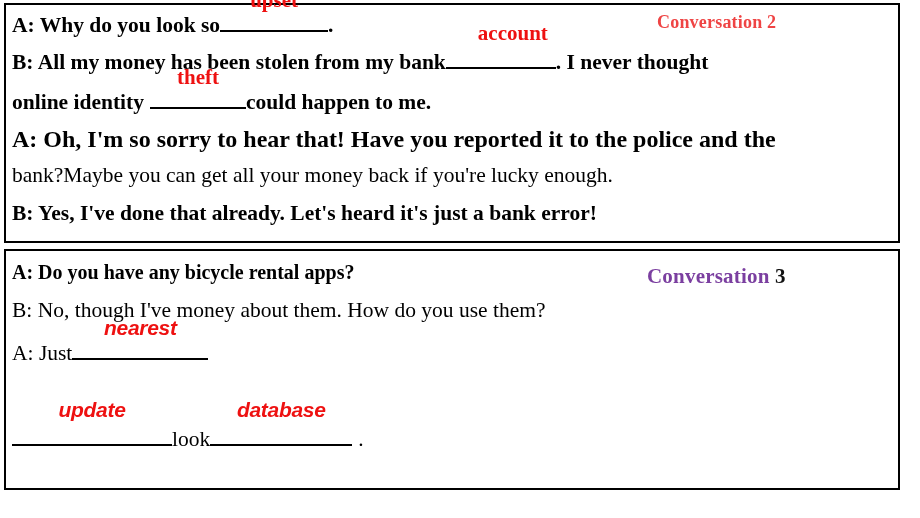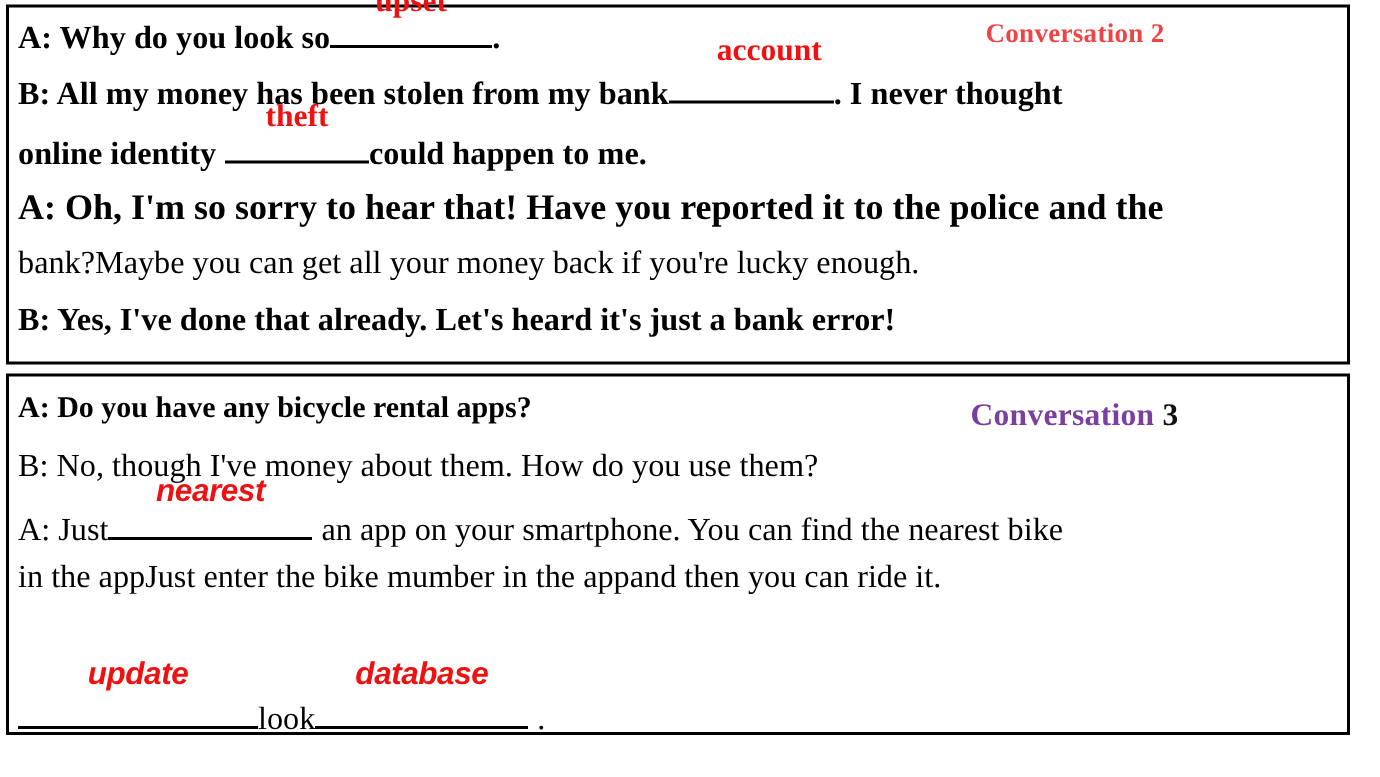--- a/index.html
+++ b/index.html
@@ -110,21 +110,21 @@
   #b1-l4 { left: 12px; top: 127px; }
   #b1-l5 { left: 12px; top: 165px; }
   #b1-l6 { left: 12px; top: 203px; }
 
   
   #b2-l1 { left: 12px; top: 262px; }
   #b2-l2 { left: 12px; top: 300px; }
   #b2-l3 { left: 12px; top: 338px; }
   #b2-l4 { left: 12px; top: 374px; }
   #b2-l5 { left: 12px; top: 412px; }
-  #b2-l6 { left: 12px; top: 464px; }
+  #b2-l6 { left: 12px; top: 424px; }
 
   
   .bl-upset    { width: 108px; height: 20px; }
   .bl-account  { width: 110px; height: 20px; }
   .bl-theft    { width: 96px;  height: 20px; }
   .bl-download { width: 136px; height: 20px; }
   .bl-update   { width: 160px; height: 20px; }
   .bl-database { width: 142px; height: 20px; }
 
   .bl-upset    > .answer { top: -20px; }
@@ -165,23 +165,22 @@
 
   <div class="conv-box b2" id="box-2"></div>
 
   <div class="conv-label" id="label-2"><span>Conversation</span>&nbsp;<span class="label-num-dark">3</span></div>
 
   <div class="line b2-line" id="b2-l1" style="font-weight:bold;font-size:20px;">A: Do you have any bicycle rental apps?</div>
 
   <div class="line b2-line" id="b2-l2" style="font-weight:normal;font-size:21.5px;">B: No, though I've money about them. How do you use them?</div>
 
   <div class="line b2-line" id="b2-l3" style="font-weight:normal;font-size:21.5px;">
-    <span>A: Just</span><span class="blank bl-download"><span class="answer ans-sans">nearest</span></span><span class="sp"></span><span>an app on your smartphone. You can find the nearest bike</span>
+    <span>A: Just</span><span class="blank bl-download"><span class="answer ans-sans">nearest</span></span><span class="sp"></span>
   </div>
 
-  <div class="line b2-line" id="b2-l4" style="font-weight:normal;font-size:21.5px;">in the appJust enter the bike mumber in the appand then you can ride it.</div>
 
 
   <div class="line b2-line" id="b2-l6" style="font-weight:normal;font-size:21.5px;">
     <span class="blank bl-update"><span class="answer ans-sans">update</span></span><span>look</span><span class="blank bl-database"><span class="answer ans-sans">database</span></span><span class="sp"></span><span>.</span>
   </div>
 
 </div>
 
 </body></html>

